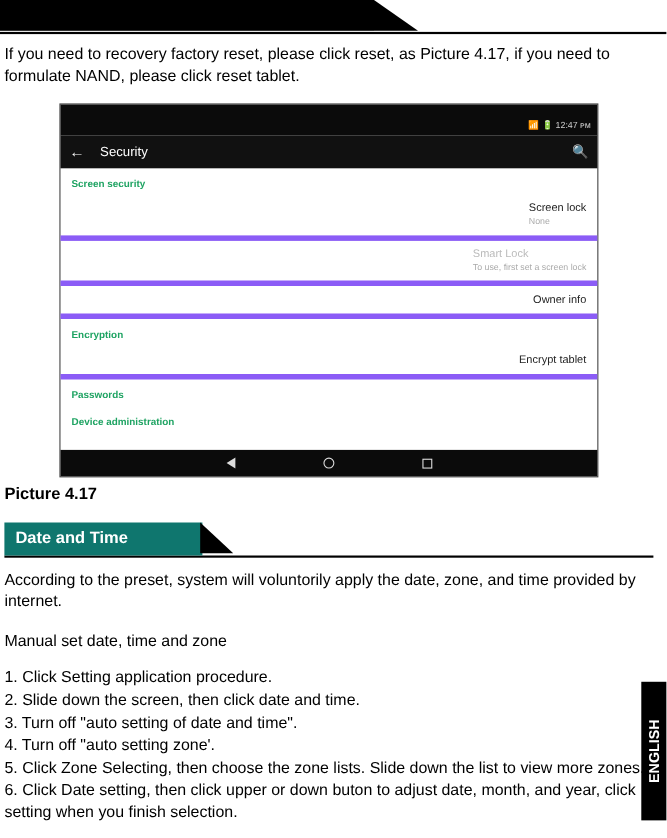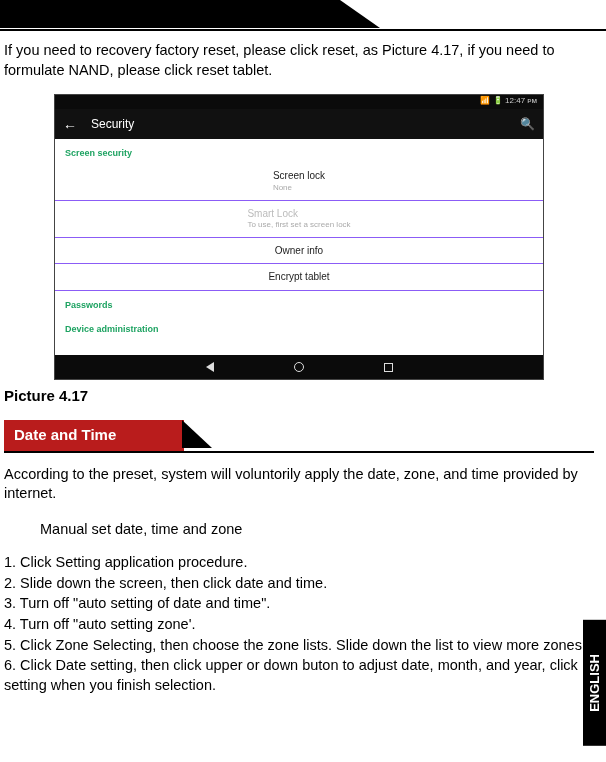--- a/index.html
+++ b/index.html
@@ -48,21 +48,21 @@
     background: #fff;
     font-family: Arial, sans-serif;
     font-size: 10px;
   }
   .statusbar {
     background: #0b0b0b;
     height: 14px;
     color: #ccc;
     font-size: 8px;
     text-align: right;
-    padding: 1px 6px;
+    padding: 14px 6px;
   }
   .titlebar {
     background: #111;
     color: #fff;
     height: 30px;
     display: flex;
     align-items: center;
     padding: 0 8px;
     justify-content: space-between;
   }
@@ -71,23 +71,23 @@
   .titlebar .title { font-size: 12px; font-weight: 500; }
   .titlebar .search { font-size: 12px; color: #ccc; }
   .sec-head {
     color: #1ea362;
     font-size: 9px;
     font-weight: 600;
     padding: 8px 10px 4px 10px;
   }
   .row {
     padding: 6px 10px;
-    border-bottom: 1px solid #8b5cf6;
+    border-bottom: 5px solid #8b5cf6;
     display: flex;
-    justify-content: center;
+    justify-content: flex-end;
     align-items: center;
   }
   .row .main { color: #222; font-size: 10px; }
   .row .sub { color: #aaa; font-size: 8px; }
   .row.disabled .main { color: #bbb; }
   .toggle {
     width: 22px; height: 12px;
     border-radius: 6px;
     background: #9fe0b8;
     position: relative;
@@ -118,21 +118,21 @@
     font-size: 15px;
     padding-right: 50px;
     margin-top: 4px;
   }
   .section-head {
     margin-top: 14px;
     position: relative;
   }
   .section-black {
     display: inline-block;
-    background: #b91c1c;
+    background: #0f766e;
     color: #fff;
     font-weight: 700;
     font-size: 15px;
     padding: 5px 18px 5px 10px;
     position: relative;
     width: 180px;
   }
   .section-black::after {
     content: "";
     position: absolute;
@@ -192,20 +192,21 @@
     <div class="row disabled">
       <div>
         <div class="main">Smart Lock</div>
         <div class="sub">To use, first set a screen lock</div>
       </div>
     </div>
     <div class="row">
       <div class="main">Owner info</div>
     </div>
 
+    <div class="sec-head">Encryption</div>
     <div class="row">
       <div class="main">Encrypt tablet</div>
     </div>
 
     <div class="sec-head">Passwords</div>
 
     <div class="sec-head" style="padding-bottom:20px;">Device administration</div>
 
     <div class="navbar">
       <div class="tri"></div>
@@ -218,21 +219,21 @@
 
   <div class="section-head">
     <div class="section-wrap">
       <div class="section-black">Date and Time</div>
     </div>
     <hr class="hr-line" style="margin-top:0;">
   </div>
 
   <div style="margin-top:12px;">According to the preset, system will voluntorily apply the date, zone, and time provided by internet.</div>
 
-  <div style="margin-top:16px;margin-left:36px;">Manual set date, time and zone</div>
+  <div style="margin-top:16px;">Manual set date, time and zone</div>
 
   <div class="steps" style="margin-top:14px;">
     <div>1. Click Setting application procedure.</div>
     <div>2. Slide down the screen, then click date and time.</div>
     <div>3. Turn off "auto setting of date and time".</div>
     <div>4. Turn off "auto setting zone'.</div>
     <div>5. Click Zone Selecting, then choose the zone lists. Slide down the list to view more zones.</div>
     <div>6. Click Date setting, then click upper or down buton to adjust date, month, and year, click setting when you finish selection.</div>
   </div>
 </div>

